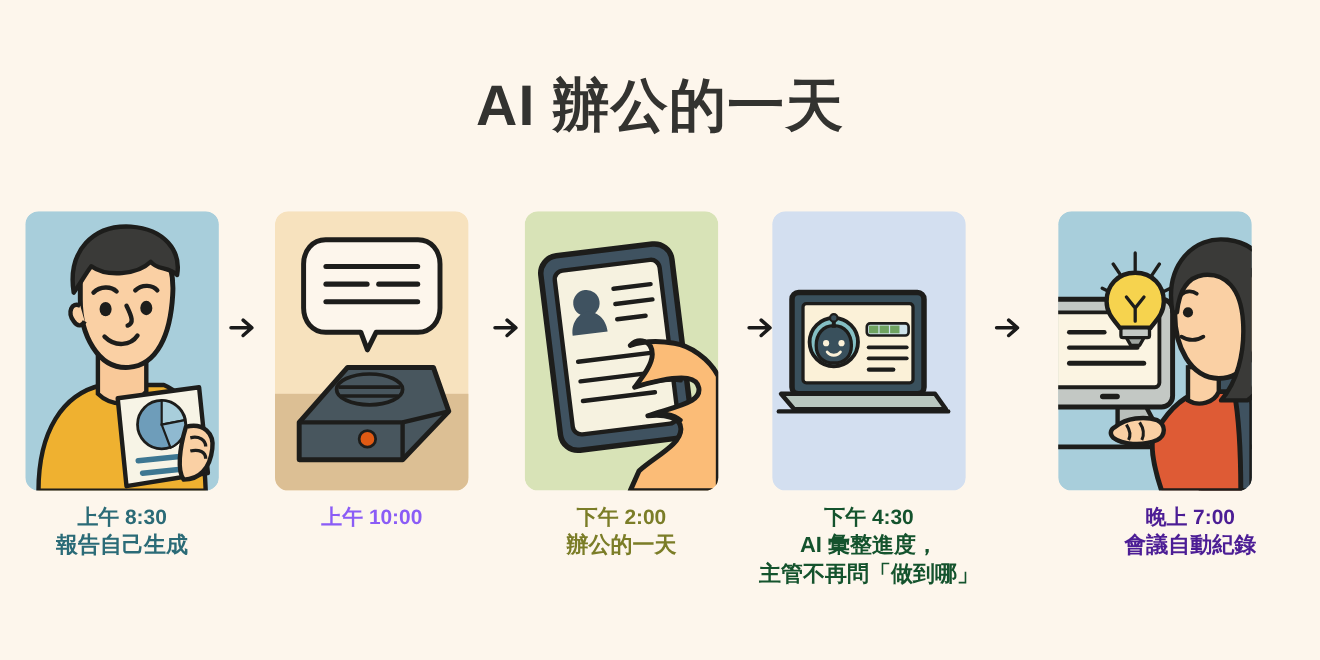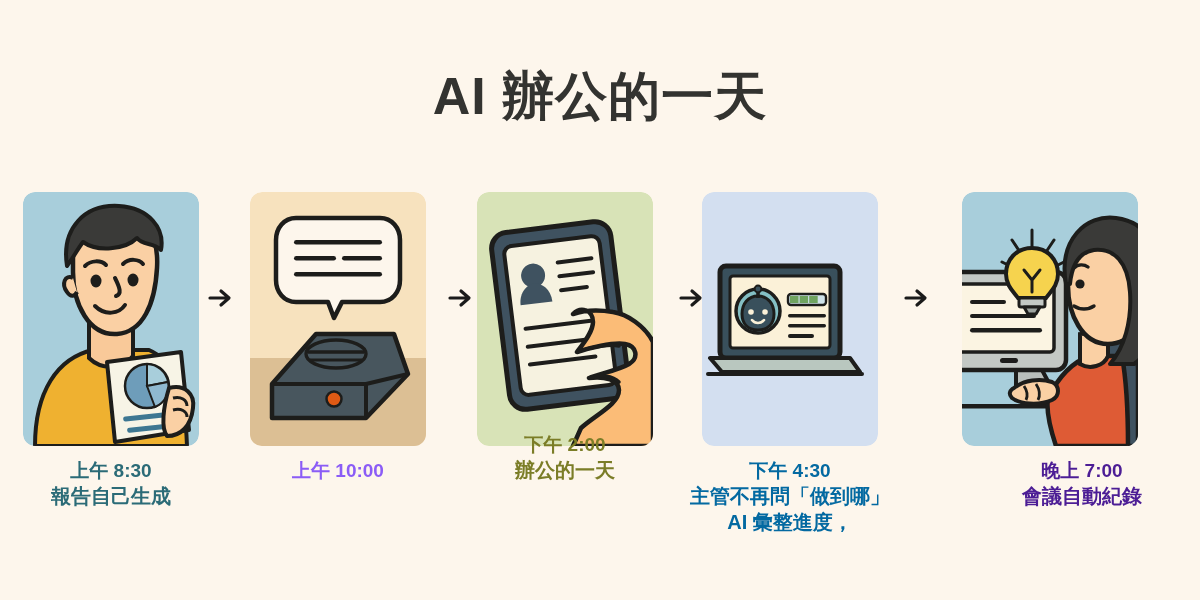--- a/index.html
+++ b/index.html
@@ -174,21 +174,21 @@
             <rect x="46" y="166" width="70" height="4" rx="2" fill="#1d1d1b"></rect>
           </g>
 
           <path d="M96 122 C104 114 116 118 116 130 C116 140 106 152 100 160 C112 156 136 150 148 152 C160 154 162 166 152 172 C142 178 122 182 112 186 C128 184 142 188 142 198 C142 212 120 222 104 236 L96 254 L176 254 L176 150 C168 134 150 122 136 120 C124 118 108 118 96 122 Z" fill="#FBBC77" stroke="#1d1d1b" stroke-width="4.5" stroke-linejoin="round"></path>
           <path d="M100 160 C112 156 130 152 142 154" fill="none" stroke="#1d1d1b" stroke-width="3.5" stroke-linecap="round"></path>
           <path d="M112 186 C124 182 136 184 142 190" fill="none" stroke="#1d1d1b" stroke-width="3.5" stroke-linecap="round"></path>
         </g>
       </svg>
     </div>
   </div>
-  <div class="caption" style="left: 565px; top: 432px; color: rgb(123, 125, 39);">
+  <div class="caption" style="left: 565px; top: 458px; color: rgb(123, 125, 39);">
     <div class="cap-time">下午 2:00</div>
     <div class="cap-desc">辦公的一天</div>
   </div>
 
   <div class="arrow" style="left: 676px; color: rgb(26, 26, 26);">
     <svg viewBox="0 0 30 30" width="30" height="30">
         <path d="M5 15 H23 M16 8 L24 15 L16 22" fill="none" stroke="currentColor" stroke-width="3.2" stroke-linecap="round" stroke-linejoin="round"></path>
       </svg>
   </div>
 
@@ -222,24 +222,24 @@
           <rect x="86" y="122" width="38" height="3.4" rx="1.7" fill="#1d1d1b"></rect>
           <rect x="86" y="132" width="38" height="3.4" rx="1.7" fill="#1d1d1b"></rect>
           <rect x="86" y="142" width="26" height="4" rx="2" fill="#1d1d1b"></rect>
 
           <path d="M8 166 L148 166 L158 180 L20 180 Z" fill="#B9C7BF" stroke="#1d1d1b" stroke-width="4" stroke-linejoin="round"></path>
           <rect x="4" y="180" width="158" height="4" rx="2" fill="#1d1d1b"></rect>
         </g>
       </svg>
     </div>
   </div>
-  <div class="caption" style="left: 790px; top: 458px; color: #0369a1;">
+  <div class="caption" style="left: 790px; top: 458px; color: #14532d;">
     <div class="cap-time">下午 4:30</div>
+    <div class="cap-desc">AI 彙整進度，</div>
     <div class="cap-desc">主管不再問「做到哪」</div>
-    <div class="cap-desc">AI 彙整進度，</div>
   </div>
 
   <div class="arrow" style="left: 901px; color: rgb(26, 26, 26);">
     <svg viewBox="0 0 30 30" width="30" height="30">
         <path d="M5 15 H23 M16 8 L24 15 L16 22" fill="none" stroke="currentColor" stroke-width="3.2" stroke-linecap="round" stroke-linejoin="round"></path>
       </svg>
   </div>
 
   <div class="panel" style="left:962px;">
     <div class="thumb">

